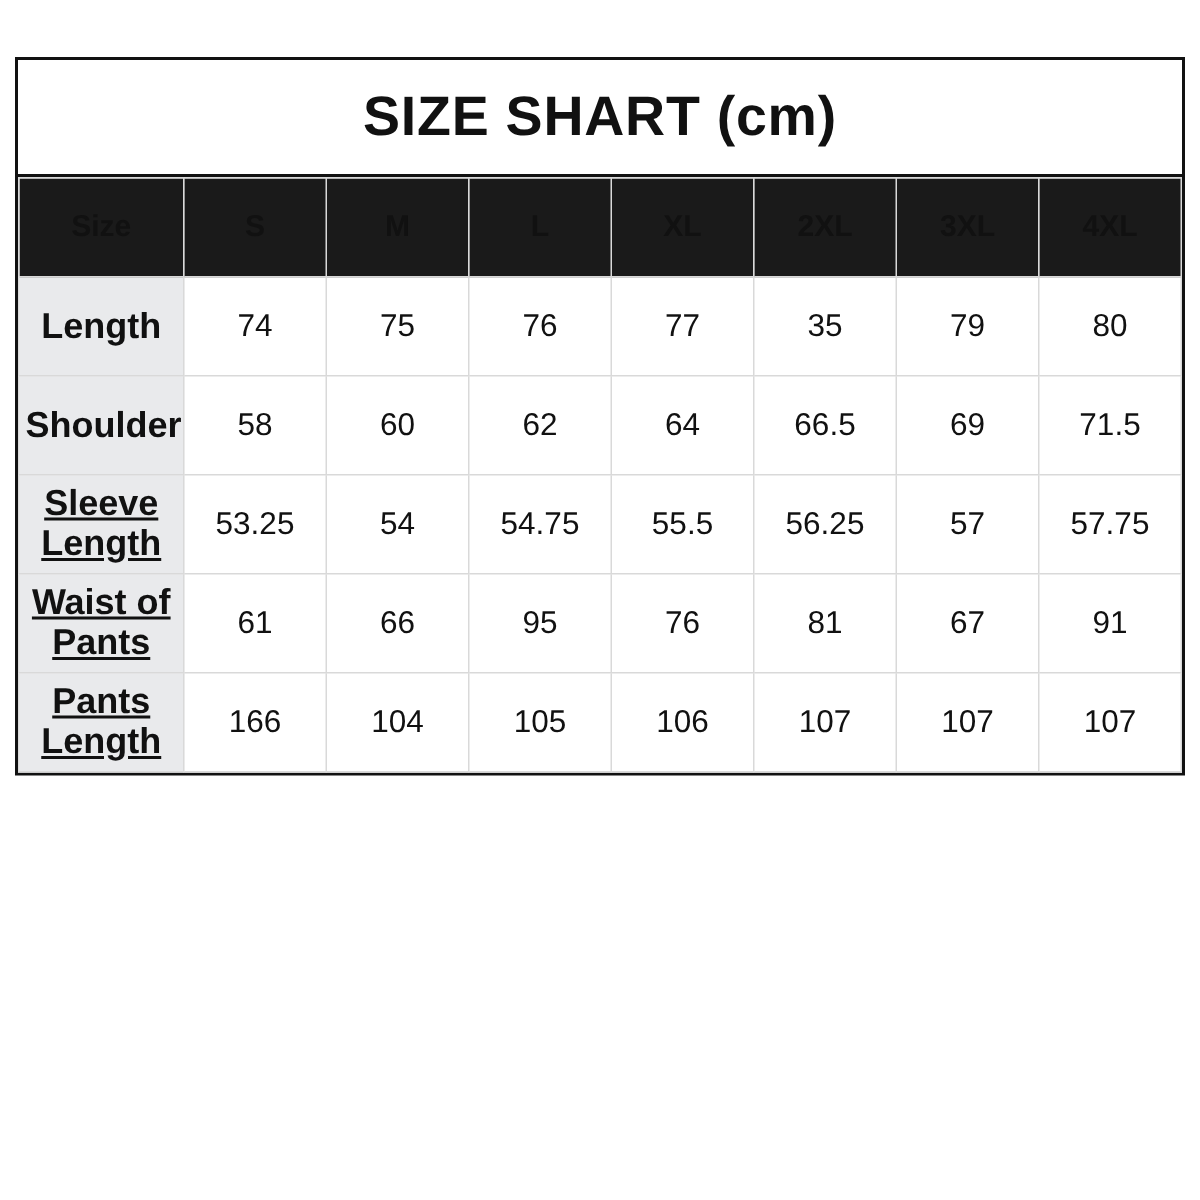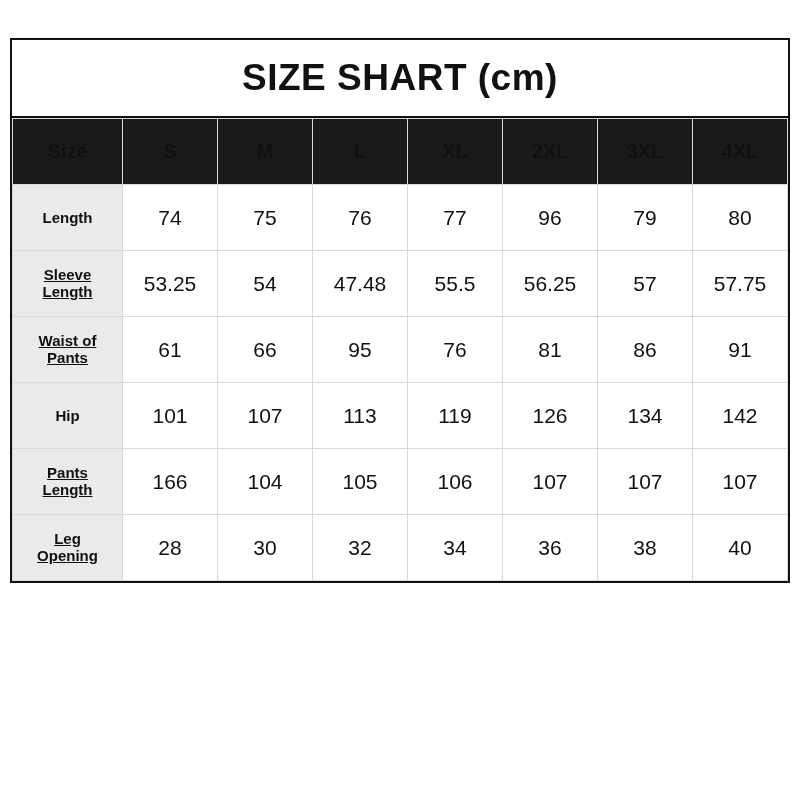--- a/index.html
+++ b/index.html
@@ -64,21 +64,21 @@
     font-size: 21px;
     border: 1px solid #1a1a1a;
     height: 56px;
   }
   thead th.hdr-size {
     width: 110px;
   }
   tbody td.row-label {
     background: #e9eaec;
     font-weight: bold;
-    font-size: 15px;
+    font-size: 24px;
     width: 110px;
     line-height: 1.15;
     padding: 0 4px;
   }
   tbody td.val {
     background: #ffffff;
     font-size: 21px;
   }
   .lbl-two-line {
     display: block;
@@ -110,91 +110,78 @@
         </tr>
       </thead>
       <tbody>
 
         <tr>
           <td class="row-label">Length</td>
           <td class="val">74</td>
           <td class="val">75</td>
           <td class="val">76</td>
           <td class="val">77</td>
-          <td class="val">96</td>
+          <td class="val">35</td>
           <td class="val">79</td>
           <td class="val">80</td>
         </tr>
 
 
+        <tr>
+          <td class="row-label">Shoulder</td>
+          <td class="val">58</td>
+          <td class="val">60</td>
+          <td class="val">62</td>
+          <td class="val">64</td>
+          <td class="val">66.5</td>
+          <td class="val">69</td>
+          <td class="val">71.5</td>
+        </tr>
 
 
         <tr>
           <td class="row-label">
             <span class="lbl-two-line">Sleeve</span>
             <span class="lbl-two-line">Length</span>
           </td>
           <td class="val">53.25</td>
           <td class="val">54</td>
-          <td class="val">47.48</td>
+          <td class="val">54.75</td>
           <td class="val">55.5</td>
           <td class="val">56.25</td>
           <td class="val">57</td>
           <td class="val">57.75</td>
         </tr>
 
         <tr>
           <td class="row-label">
             <span class="lbl-two-line">Waist of</span>
             <span class="lbl-two-line">Pants</span>
           </td>
           <td class="val">61</td>
           <td class="val">66</td>
           <td class="val">95</td>
           <td class="val">76</td>
           <td class="val">81</td>
-          <td class="val">86</td>
+          <td class="val">67</td>
           <td class="val">91</td>
         </tr>
 
-        <tr>
-          <td class="row-label">Hip</td>
-          <td class="val">101</td>
-          <td class="val">107</td>
-          <td class="val">113</td>
-          <td class="val">119</td>
-          <td class="val">126</td>
-          <td class="val">134</td>
-          <td class="val">142</td>
-        </tr>
 
         <tr>
           <td class="row-label">
             <span class="lbl-two-line">Pants</span>
             <span class="lbl-two-line">Length</span>
           </td>
           <td class="val">166</td>
           <td class="val">104</td>
           <td class="val">105</td>
           <td class="val">106</td>
           <td class="val">107</td>
           <td class="val">107</td>
           <td class="val">107</td>
         </tr>
 
-        <tr>
-          <td class="row-label">
-            <span class="lbl-two-line">Leg</span>
-            <span class="lbl-two-line">Opening</span>
-          </td>
-          <td class="val">28</td>
-          <td class="val">30</td>
-          <td class="val">32</td>
-          <td class="val">34</td>
-          <td class="val">36</td>
-          <td class="val">38</td>
-          <td class="val">40</td>
-        </tr>
 
       </tbody>
     </table>
   </div>
 </div>
 
 </body></html>

